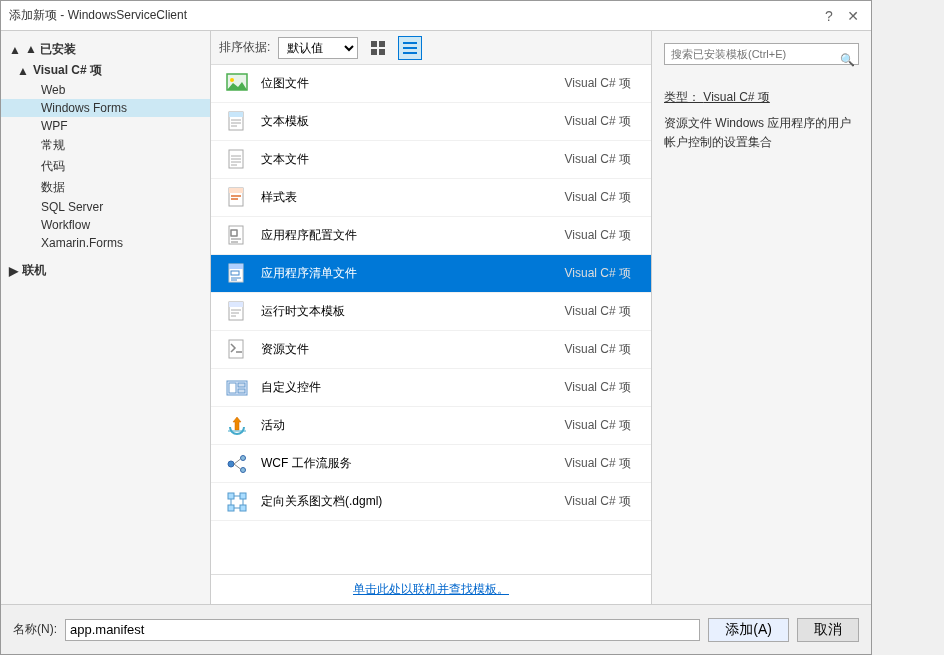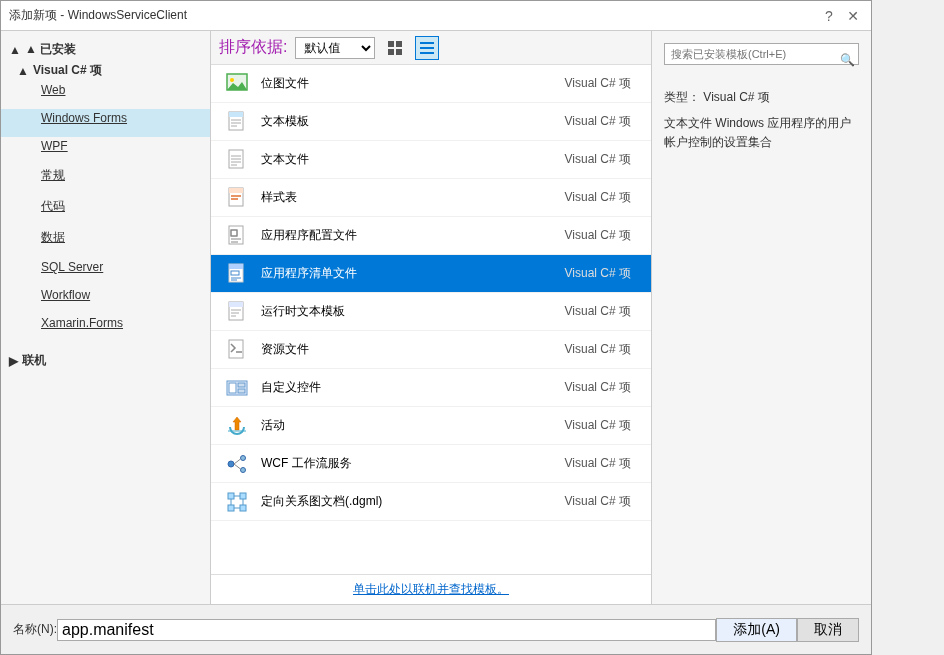--- a/index.html
+++ b/index.html
@@ -69,26 +69,25 @@
       font-size: 12px;
       font-weight: bold;
       color: #333;
       display: flex;
       align-items: center;
       gap: 4px;
       cursor: pointer;
     }
 
     .sidebar-item {
-      padding: 2px 8px 12px 20px;
+      padding: 2px 8px 2px 20px;
       font-size: 12px;
       color: #333;
       cursor: pointer;
       white-space: nowrap;
-      text-decoration: underline;
     }
     .sidebar-item.level3 { padding-left: 40px; }
     .sidebar-item.level3-selected {
       padding-left: 40px;
       background: #cce8f4;
     }
 
     
     .middle-panel {
       flex: 1;
@@ -102,22 +101,22 @@
       display: flex;
       align-items: center;
       padding: 0 8px;
       gap: 8px;
       border-bottom: 1px solid #ddd;
       background: #f5f5f5;
       flex-shrink: 0;
     }
 
     .toolbar-label {
-      font-size: 16px;
-      color: #a21caf;
+      font-size: 12px;
+      color: #404040;
     }
 
     .toolbar-select {
       height: 22px;
       font-size: 12px;
       padding: 0 4px;
       border: 1px solid #aaa;
       background: #fff;
       min-width: 80px;
     }
@@ -222,49 +221,51 @@
       top: 50%;
       transform: translateY(-50%);
       font-size: 12px;
       color: #888;
     }
 
     .info-type {
       font-size: 12px;
       color: #333;
       margin-bottom: 8px;
+      text-decoration: underline;
     }
 
     .info-description {
       font-size: 12px;
       color: #333;
       line-height: 1.6;
     }
 
     
     .bottom-bar {
       height: 50px;
       background: #f0f0f0;
       border-top: 1px solid #ccc;
       display: flex;
       align-items: center;
       padding: 0 12px;
+      gap: 8px;
       flex-shrink: 0;
     }
 
     .name-label {
       font-size: 12px;
       color: #333;
       white-space: nowrap;
     }
 
     .name-input {
       flex: 1;
       height: 22px;
-      font-size: 16px;
+      font-size: 13px;
       padding: 0 4px;
       border: 1px solid #aaa;
       background: #fff;
     }
 
     .action-btn {
       height: 24px;
       padding: 0 16px;
       font-size: 14px;
       border: 1px solid #aaa;
@@ -520,21 +521,21 @@
 
     <div class="info-panel">
       <div class="search-container">
         <input type="text" class="search-box" placeholder="搜索已安装模板(Ctrl+E)" style="">
         <span class="search-icon-inner">🔍</span>
       </div>
       <div class="info-type">
         <span>类型：</span>
         <span>Visual C# 项</span>
       </div>
-      <div class="info-description">文本文件 Windows 应用程序的用户帐户控制的设置集合</div>
+      <div class="info-description">资源文件 Windows 应用程序的用户帐户控制的设置集合</div>
     </div>
   </div>
 
   <div class="bottom-bar">
     <span class="name-label">名称(N):</span>
     <input type="text" class="name-input" value="app.manifest" style="">
     <button class="action-btn primary">添加(A)</button>
     <button class="action-btn">取消</button>
   </div>
 </div>

